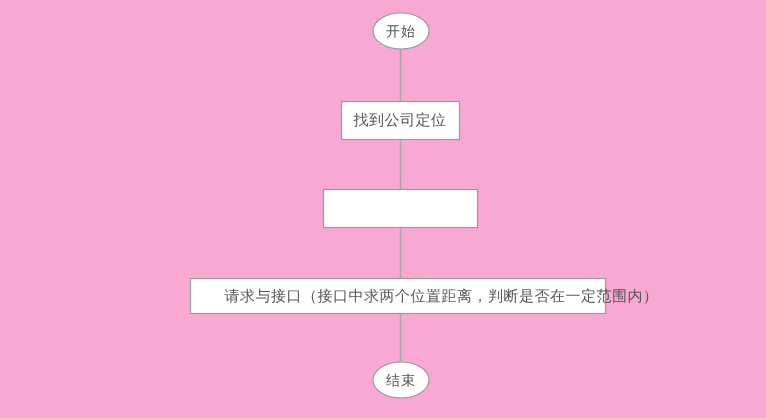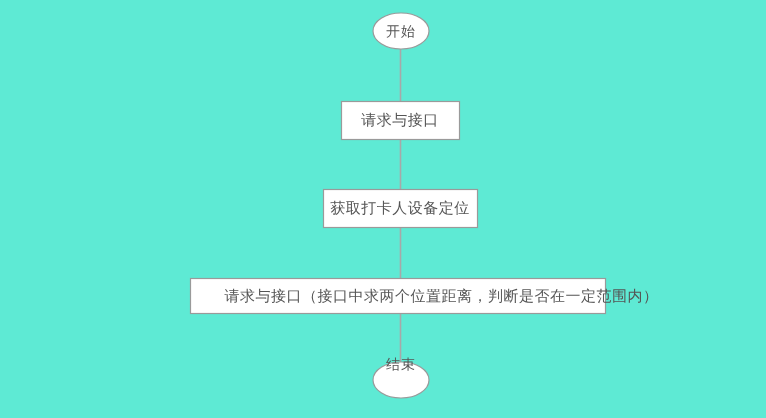--- a/index.html
+++ b/index.html
@@ -8,21 +8,21 @@
     padding: 0;
     background: #ffffff;
   }
   body {
     font-family: "DejaVu Sans", "Liberation Sans", sans-serif;
   }
   #canvas {
     position: relative;
     width: 766px;
     height: 418px;
-    background: #5eead4;
+    background: #f9a8d4;
     overflow: hidden;
   }
   .flow-svg {
     position: absolute;
     left: 0;
     top: 0;
     width: 766px;
     height: 418px;
   }
   
@@ -64,21 +64,20 @@
 
     <rect x="323.5" y="189.5" width="154" height="38" fill="#ffffff" stroke="#9a9a9a" stroke-width="1.2"></rect>
 
     <rect x="190.5" y="278.5" width="415" height="35" fill="#ffffff" stroke="#9a9a9a" stroke-width="1.2"></rect>
 
     <ellipse cx="401" cy="380" rx="28" ry="18" fill="#ffffff" stroke="#9a9a9a" stroke-width="1.2"></ellipse>
   </svg>
 
   <div class="node-label terminator-label" style="left:373px; top:13px; width:56px; height:36px;">开始</div>
 
-  <div class="node-label" style="left:341px; top:101px; width:118px; height:38px;">请求与接口</div>
+  <div class="node-label" style="left:341px; top:101px; width:118px; height:38px;">找到公司定位</div>
 
-  <div class="node-label" style="left:323px; top:189px; width:154px; height:38px;">获取打卡人设备定位</div>
 
   <div class="node-label" style="left:190px; top:278px; width:415px; height:35px;margin-left:44px;">请求与接口（接口中求两个位置距离，判断是否在一定范围内）</div>
 
-  <div class="node-label terminator-label" style="left:373px; top:346px; width:56px; height:36px;">结束</div>
+  <div class="node-label terminator-label" style="left:373px; top:362px; width:56px; height:36px;">结束</div>
 
 </div>
 
 </body></html>

